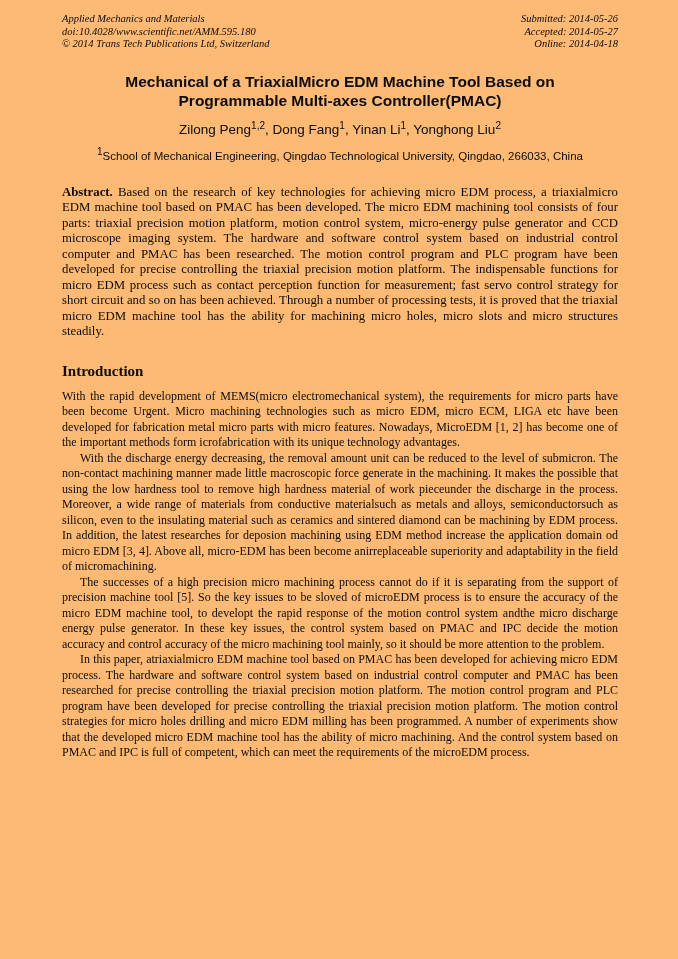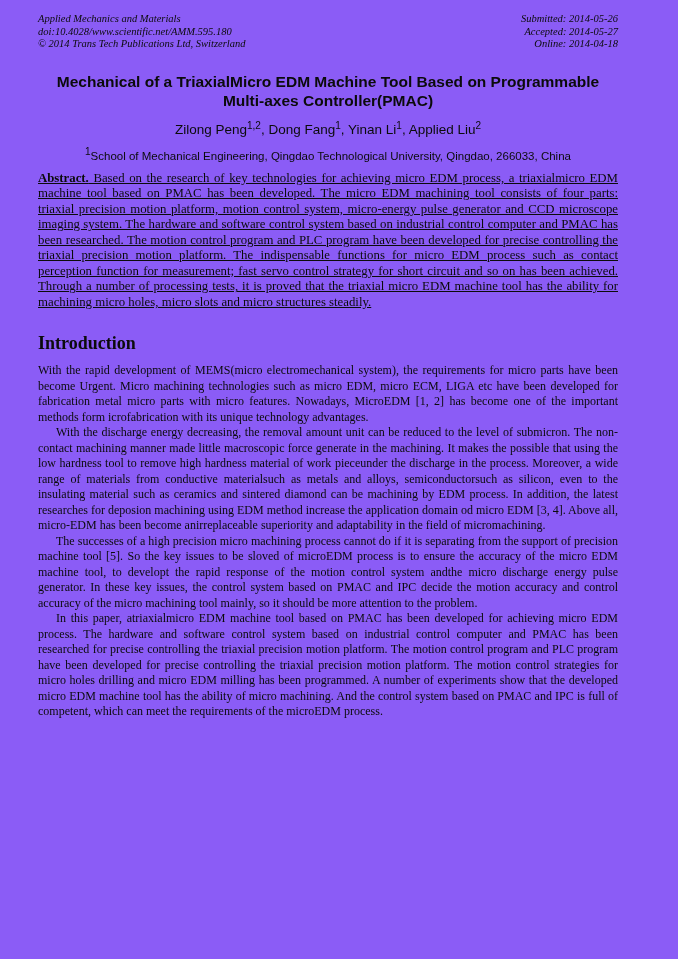--- a/index.html
+++ b/index.html
@@ -1,22 +1,22 @@
 <!DOCTYPE html>
 <html><head>
 <meta charset="utf-8">
 <style>
   html, body { margin: 0; padding: 0; background: #d9d9d9; }
   .page {
     width: 678px;
     height: 959px;
     margin: 0 auto;
-    background: #8b5cf6;
+    background: #fdba74;
     box-sizing: border-box;
-    padding: 13px 60px 10px 38px;
+    padding: 13px 60px 10px 62px;
     font-family: "Liberation Serif", serif;
     color: #0b0b0b;
     overflow: hidden;
     position: relative;
   }
   
   .jheader {
     display: flex;
     justify-content: space-between;
     font-style: italic;
@@ -61,26 +61,25 @@
     font-family: "Liberation Sans", sans-serif;
     font-size: 11.5px;
     margin-top: 25px;
   }
   .keywords .kw-label { font-weight: bold; }
   
   .abstract {
     font-size: 12.8px;
     line-height: 15.5px;
     text-align: justify;
-    margin-top: 9px;
-    text-decoration: underline;
+    margin-top: 23px;
   }
   .abstract .ab-label { font-weight: bold; }
   .section-heading {
-    font-size: 18px;
+    font-size: 15px;
     font-weight: bold;
     margin-top: 23px;
   }
   .para {
     font-size: 12px;
     line-height: 15.5px;
     text-align: justify;
     margin: 0;
   }
   .para.first { margin-top: 9px; }
@@ -100,21 +99,21 @@
     <div class="jheader-right">
       <div>Submitted: 2014-05-26</div>
       <div>Accepted: 2014-05-27</div>
       <div>Online: 2014-04-18</div>
     </div>
   </div>
 
   <div class="title">Mechanical of a TriaxialMicro EDM Machine Tool Based on Programmable Multi-axes Controller(PMAC)</div>
 
   <div class="authors">
-    <span>Zilong Peng</span><sup>1,2</sup><span>, </span><span>Dong Fang</span><sup>1</sup><span>, </span><span>Yinan Li</span><sup>1</sup><span>, </span><span>Applied Liu</span><sup>2</sup>
+    <span>Zilong Peng</span><sup>1,2</sup><span>, </span><span>Dong Fang</span><sup>1</sup><span>, </span><span>Yinan Li</span><sup>1</sup><span>, </span><span>Yonghong Liu</span><sup>2</sup>
   </div>
 
   <div class="affiliation">
     <sup>1</sup><span>School of Mechanical Engineering, Qingdao Technological University, Qingdao, 266033, China</span>
   </div>
 
 
 
   <div class="abstract">
     <span class="ab-label">Abstract.</span><span> Based on the research of key technologies for achieving micro EDM process, a triaxialmicro EDM machine tool based on PMAC has been developed. The micro EDM machining tool consists of four parts: triaxial precision motion platform, motion control system, micro-energy pulse generator and CCD microscope imaging system. The hardware and software control system based on industrial control computer and PMAC has been researched. The motion control program and PLC program have been developed for precise controlling the triaxial precision motion platform. The indispensable functions for micro EDM process such as contact perception function for measurement; fast servo control strategy for short circuit and so on has been achieved. Through a number of processing tests, it is proved that the triaxial micro EDM machine tool has the ability for machining micro holes, micro slots and micro structures steadily.</span>

